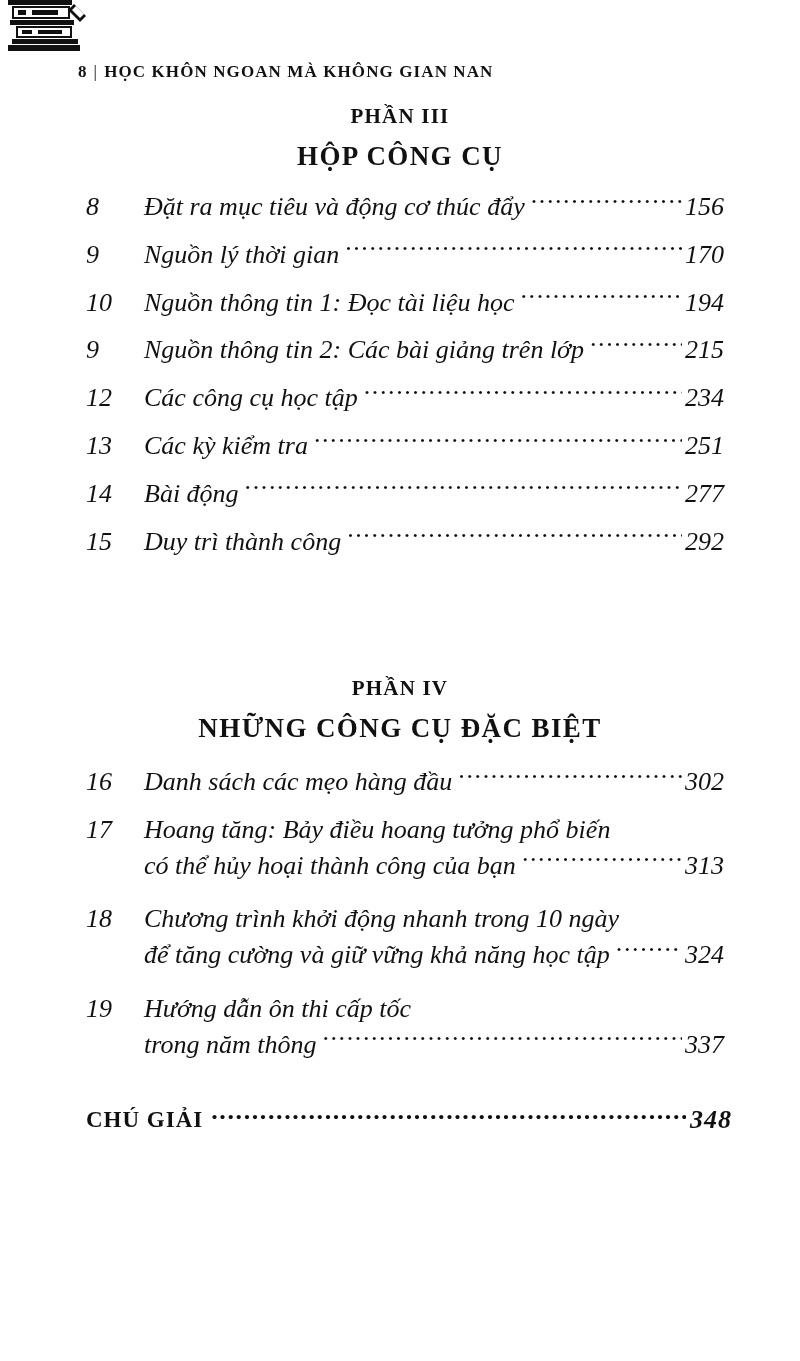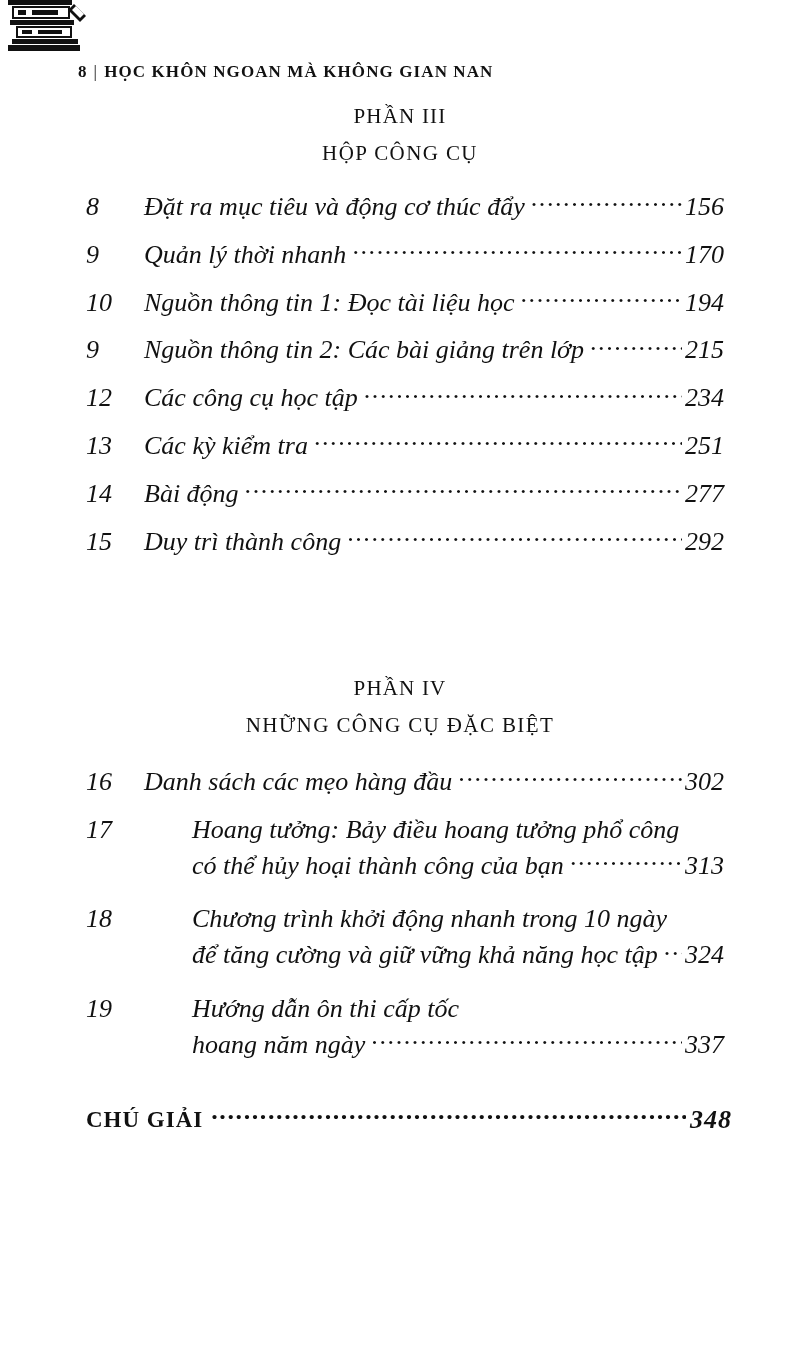--- a/index.html
+++ b/index.html
@@ -49,28 +49,28 @@
     font-weight: normal;
   }
 
   
   .part-block {
     text-align: center;
   }
   .part-title {
     font-family: "Liberation Serif", serif;
     font-size: 21px;
-    font-weight: normal;
+    font-weight: bold;
     letter-spacing: 1.2px;
     margin: 0;
   }
   .part-subtitle {
     font-family: "Liberation Serif", serif;
-    font-size: 21px;
-    font-weight: normal;
+    font-size: 27px;
+    font-weight: bold;
     letter-spacing: 1.4px;
     margin: 12px 0 0 0;
   }
 
   
   .toc-list {
     margin: 0;
     padding: 0;
     list-style: none;
   }
@@ -89,21 +89,21 @@
     padding-left: 8px;
     font-style: italic;
     box-sizing: border-box;
   }
   .toc-body {
     flex: 1 1 auto;
     min-width: 0;
   }
   .toc-line {
     display: flex;
-    align-items: center;
+    align-items: flex-start;
     width: 100%;
   }
   .toc-text {
     white-space: nowrap;
   }
   .toc-leader {
     flex: 1 1 auto;
     margin: 0 2px 0 6px;
     position: relative;
     overflow: hidden;
@@ -122,21 +122,20 @@
   .toc-page {
     font-style: italic;
     white-space: nowrap;
     padding-left: 1px;
   }
   .toc-line.second {
     margin-top: 2px;
   }
   .toc-entry.multi {
     margin-bottom: 20px;
-    gap: 48px;
   }
 
   
   .glossary-row {
     display: flex;
     align-items: center;
     font-family: "Liberation Serif", serif;
     font-weight: bold;
     font-size: 23px;
     letter-spacing: 1px;
@@ -215,21 +214,21 @@
         <span class="toc-text">Đặt ra mục tiêu và động cơ thúc đẩy</span>
         <span class="toc-leader"></span>
         <span class="toc-page">156</span>
       </span>
     </span>
   </li>
   <li class="toc-entry">
     <span class="toc-num">9</span>
     <span class="toc-body">
       <span class="toc-line">
-        <span class="toc-text">Quản lý thời nhanh</span>
+        <span class="toc-text">Nguồn lý thời gian</span>
         <span class="toc-leader"></span>
         <span class="toc-page">170</span>
       </span>
     </span>
   </li>
   <li class="toc-entry">
     <span class="toc-num">10</span>
     <span class="toc-body">
       <span class="toc-line">
         <span class="toc-text">Nguồn thông tin 1: Đọc tài liệu học</span>
@@ -303,21 +302,21 @@
         <span class="toc-text">Danh sách các mẹo hàng đầu</span>
         <span class="toc-leader"></span>
         <span class="toc-page">302</span>
       </span>
     </span>
   </li>
   <li class="toc-entry multi">
     <span class="toc-num">17</span>
     <span class="toc-body">
       <span class="toc-line no-leader">
-        <span class="toc-text">Hoang tưởng: Bảy điều hoang tưởng phổ công</span>
+        <span class="toc-text">Hoang tăng: Bảy điều hoang tưởng phổ biến</span>
 
       </span>
       <span class="toc-line second">
         <span class="toc-text">có thể hủy hoại thành công của bạn</span>
         <span class="toc-leader"></span>
         <span class="toc-page">313</span>
       </span>
     </span>
   </li>
   <li class="toc-entry multi">
@@ -335,21 +334,21 @@
     </span>
   </li>
   <li class="toc-entry multi">
     <span class="toc-num">19</span>
     <span class="toc-body">
       <span class="toc-line no-leader">
         <span class="toc-text">Hướng dẫn ôn thi cấp tốc</span>
 
       </span>
       <span class="toc-line second">
-        <span class="toc-text">hoang năm ngày</span>
+        <span class="toc-text">trong năm thông</span>
         <span class="toc-leader"></span>
         <span class="toc-page">337</span>
       </span>
     </span>
   </li>
 </ul>
 
 <div id="glossary-block" class="glossary-row">
   <span class="glossary-label">CHÚ GIẢI</span>
   <span class="glossary-leader"></span>

